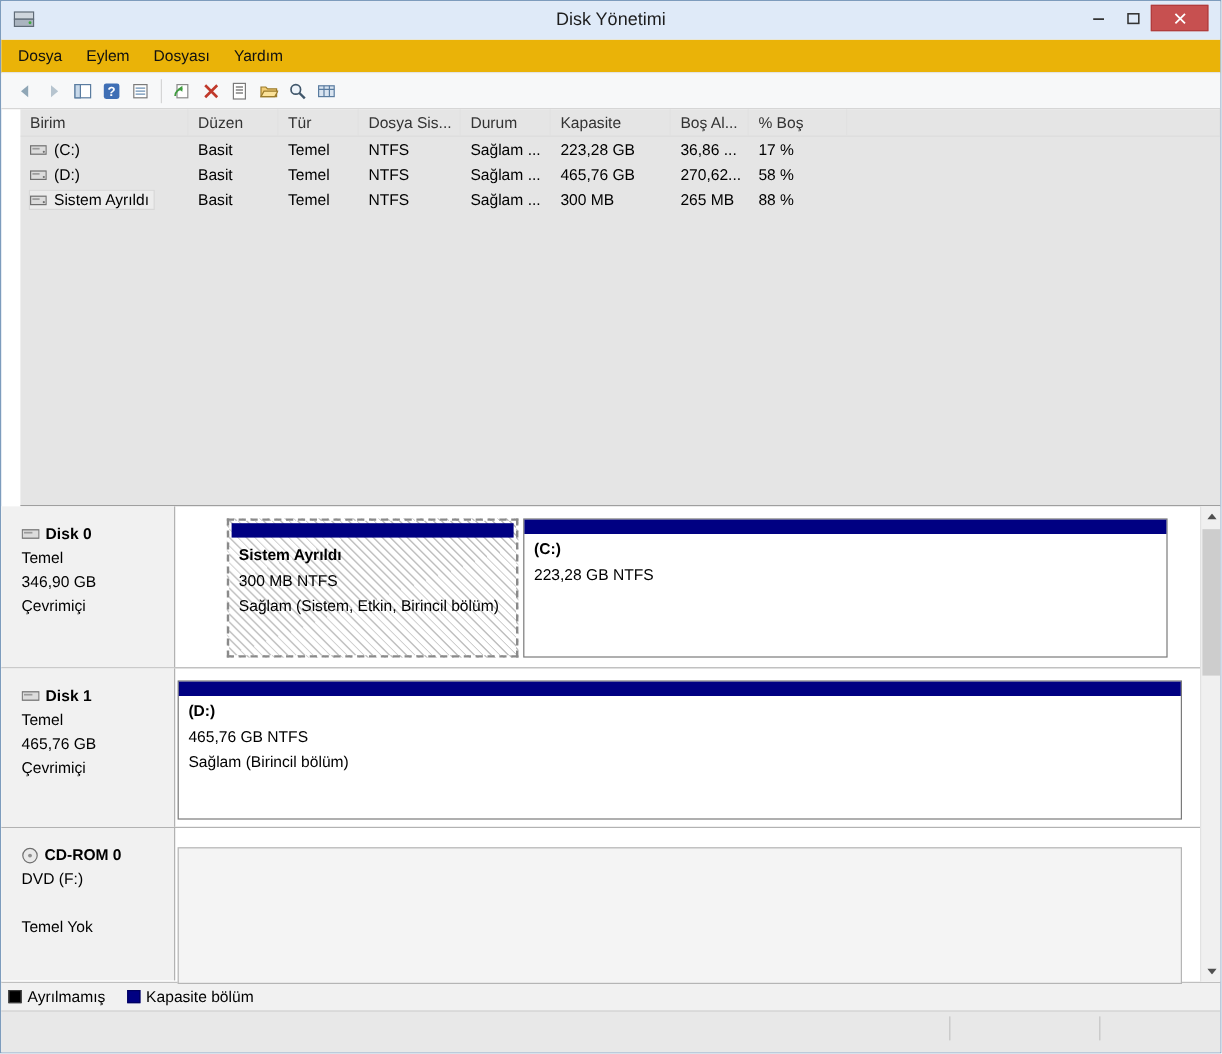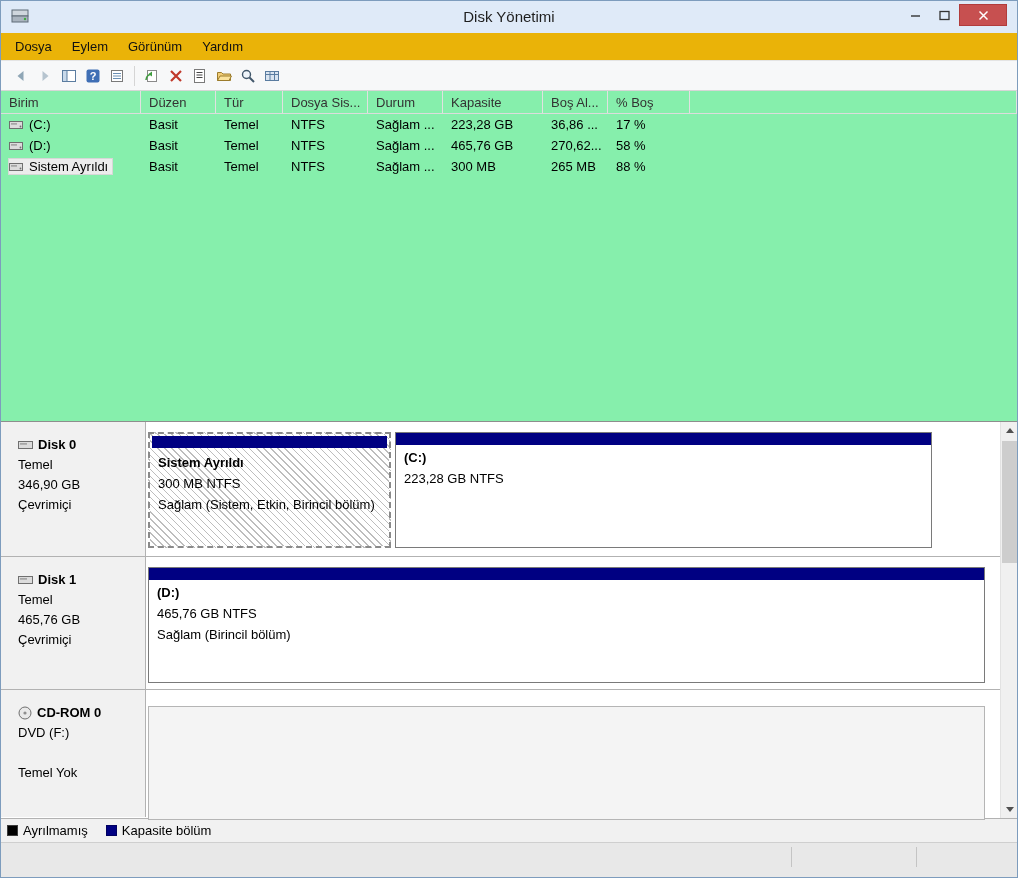--- a/index.html
+++ b/index.html
@@ -19,34 +19,34 @@
   
   .menubar { height:28px; flex:0 0 28px; background:#eab308; display:flex; align-items:center; padding-left:4px; border-bottom:1px solid #e4e4e4; }
   .menu-item { padding:0 10px; height:22px; line-height:22px; color:#111; }
 
   
   .toolbar { height:30px; flex:0 0 30px; background:#f7f8f9; display:flex; align-items:center; padding-left:8px; border-bottom:1px solid #d6d6d6; }
   .tool-btn { width:24px; height:24px; display:flex; align-items:center; justify-content:center; }
   .tool-sep { width:1px; height:20px; background:#d5d5d5; margin:0 5px; }
 
   
-  .table-pane { flex:0 0 331px; background:#86efac; overflow:hidden; border-bottom:1px solid #8e8e8e; }
+  .table-pane { flex:0 0 331px; background:#e5e5e5; overflow:hidden; border-bottom:1px solid #8e8e8e;margin-left:16px; }
   .vt-header, .vt-row { display:grid; grid-template-columns:140px 75px 67px 85px 75px 100px 65px 82px 1fr; align-items:center; }
   .vt-header { height:23px; border-bottom:1px solid #dcdcdc; }
   .vt-header .hc { padding-left:8px; height:100%; display:flex; align-items:center; border-right:1px solid #e1e1e1; color:#333; white-space:nowrap; overflow:hidden; }
   .vt-row { height:21px; }
   .vt-row .c { padding-left:8px; white-space:nowrap; overflow:hidden; }
   .vt-row .c.first { display:flex; align-items:center; gap:6px; padding-left:8px; }
   .focus-box { display:inline-flex; align-items:center; gap:6px; background:#ececec; border:1px solid #d7d7d7; padding:0 4px 0 0; margin-left:-1px; }
 
   
   .disk-pane { flex:0 0 396px; position:relative; background:#fff; }
   .disk-rows { position:absolute; left:0; top:0; right:17px; bottom:0; }
   .disk-row { display:flex; border-bottom:1px solid #b2b2b2; }
-  .disk-row.r0 { height:135px; }
+  .disk-row.r0 { height:135px;gap:41px; }
   .disk-row.r1 { height:133px; }
   .disk-row.r2 { height:127px; border-bottom:none; }
   .disk-label { width:145px; flex:0 0 145px; background:#f1f1f1; border-right:1px solid #b2b2b2; padding:13px 0 0 17px; }
   .disk-label .name-line { display:flex; align-items:center; gap:5px; font-weight:bold; line-height:20px; }
   .disk-label .line { line-height:20px; }
   .disk-label .blank { height:20px; }
   .disk-graph { flex:1; display:flex; padding:10px 0 0 2px; }
 
   .partition { height:116px; border:1px solid #7a7a7a; background:#fff; display:flex; flex-direction:column; }
   .partition.selected { border:2px dashed #8a8a8a; background:repeating-linear-gradient(45deg,#ffffff 0 4px,#bdbdbd 4px 5px); }
@@ -105,21 +105,21 @@
         <svg width="11" height="11" viewBox="0 0 11 11">
             <path d="M1.5 1.5 L9.5 9.5 M9.5 1.5 L1.5 9.5" stroke="#fff" stroke-width="1.5"></path>
           </svg>
       </div>
     </div>
   </div>
 
   <div class="menubar">
     <span class="menu-item">Dosya</span>
     <span class="menu-item">Eylem</span>
-    <span class="menu-item">Görünüm</span>
+    <span class="menu-item">Dosyası</span>
     <span class="menu-item">Yardım</span>
   </div>
 
   <div class="toolbar">
     <div class="tool-btn">
       <svg width="16" height="16" viewBox="0 0 16 16">
           <path d="M10.5 3 L4.5 8 L10.5 13 Z" fill="#8fa6b6"></path>
         </svg>
     </div>
     <div class="tool-btn">

